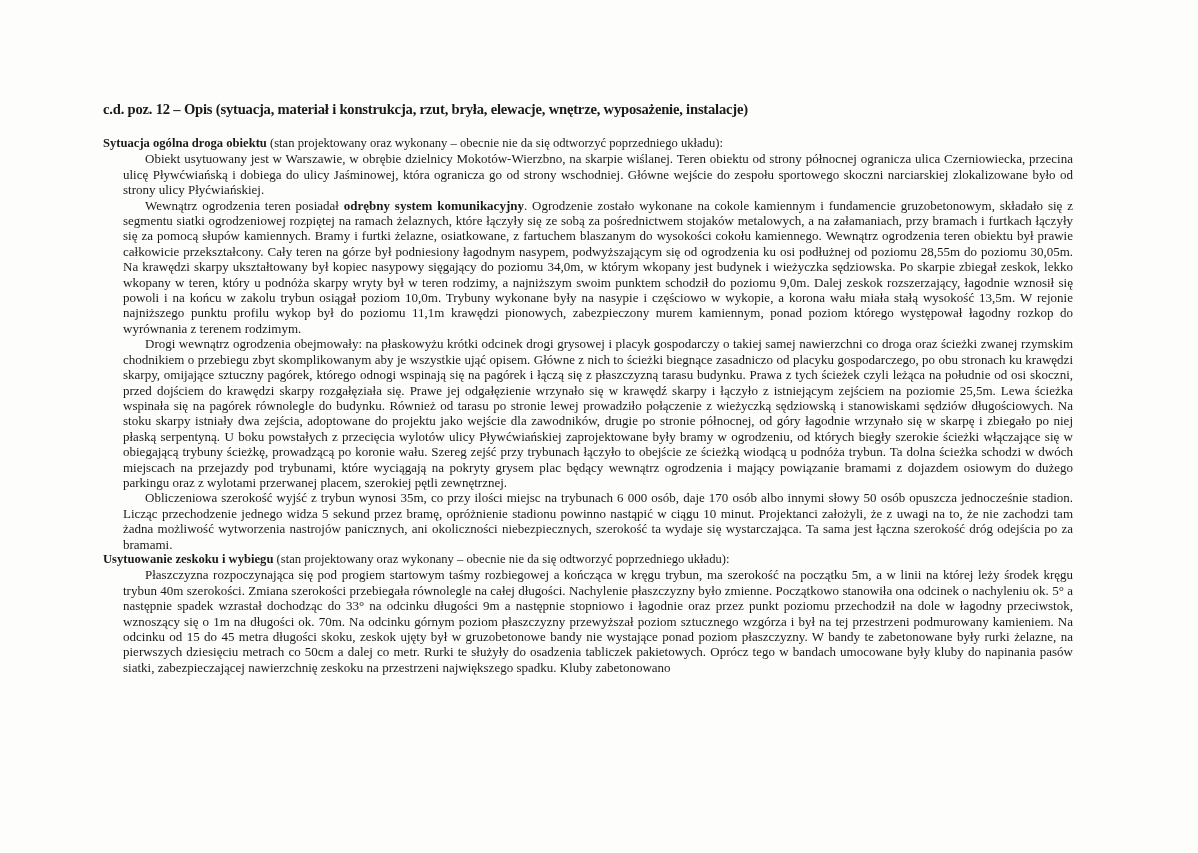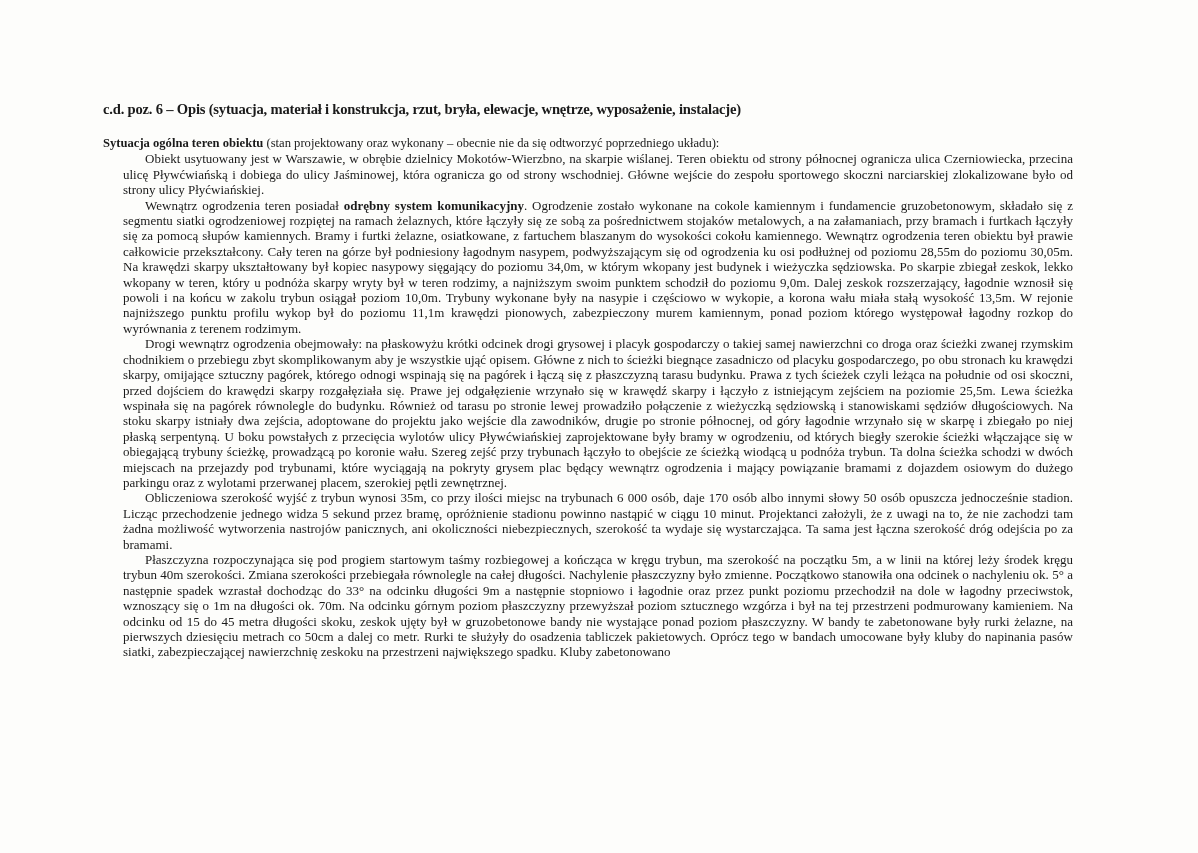--- a/index.html
+++ b/index.html
@@ -25,26 +25,27 @@
     font-size: 13px; line-height: 15.4px; margin: 0;
     text-align: justify; padding-left: 20px; text-indent: 22px;
   }
   p.para.tight { text-align-last: left; }
   b.inline { font-weight: bold; }
 </style>
 </head>
 <body>
 
 <div class="page">
-  <div class="title">c.d. poz. 6 – Opis (sytuacja, materiał i konstrukcja, rzut, bryła, elewacje, wnętrze, wyposażenie, instalacje)</div>
+  <div class="title">c.d. poz. 12 – Opis (sytuacja, materiał i konstrukcja, rzut, bryła, elewacje, wnętrze, wyposażenie, instalacje)</div>
 
   <div>
-    <p class="section-head"><b>Sytuacja ogólna teren obiektu</b><span> (stan projektowany oraz wykonany – obecnie nie da się odtworzyć poprzedniego układu):</span></p>
+    <p class="section-head"><b>Sytuacja ogólna droga obiektu</b><span> (stan projektowany oraz wykonany – obecnie nie da się odtworzyć poprzedniego układu):</span></p>
     <p class="para">Obiekt usytuowany jest w Warszawie, w obrębie dzielnicy Mokotów-Wierzbno, na skarpie wiślanej. Teren obiektu od strony północnej ogranicza ulica Czerniowiecka, przecina ulicę Pływćwiańską i dobiega do ulicy Jaśminowej, która ogranicza go od strony wschodniej. Główne wejście do zespołu sportowego skoczni narciarskiej zlokalizowane było od strony ulicy Płyćwiańskiej.</p>
     <p class="para"><span>Wewnątrz ogrodzenia teren posiadał </span><b class="inline">odrębny system komunikacyjny</b><span>. Ogrodzenie zostało wykonane na cokole kamiennym i fundamencie gruzobetonowym, składało się z segmentu siatki ogrodzeniowej rozpiętej na ramach żelaznych, które łączyły się ze sobą za pośrednictwem stojaków metalowych, a na załamaniach, przy bramach i furtkach łączyły się za pomocą słupów kamiennych. Bramy i furtki żelazne, osiatkowane, z fartuchem blaszanym do wysokości cokołu kamiennego. Wewnątrz ogrodzenia teren obiektu był prawie całkowicie przekształcony. Cały teren na górze był podniesiony łagodnym nasypem, podwyższającym się od ogrodzenia ku osi podłużnej od poziomu 28,55m do poziomu 30,05m. Na krawędzi skarpy ukształtowany był kopiec nasypowy sięgający do poziomu 34,0m, w którym wkopany jest budynek i wieżyczka sędziowska. Po skarpie zbiegał zeskok, lekko wkopany w teren, który u podnóża skarpy wryty był w teren rodzimy, a najniższym swoim punktem schodził do poziomu 9,0m. Dalej zeskok rozszerzający, łagodnie wznosił się powoli i na końcu w zakolu trybun osiągał poziom 10,0m. Trybuny wykonane były na nasypie i częściowo w wykopie, a korona wału miała stałą wysokość 13,5m. W rejonie najniższego punktu profilu wykop był do poziomu 11,1m krawędzi pionowych, zabezpieczony murem kamiennym, ponad poziom którego występował łagodny rozkop do wyrównania z terenem rodzimym.</span></p>
     <p class="para">Drogi wewnątrz ogrodzenia obejmowały: na płaskowyżu krótki odcinek drogi grysowej i placyk gospodarczy o takiej samej nawierzchni co droga oraz ścieżki zwanej rzymskim chodnikiem o przebiegu zbyt skomplikowanym aby je wszystkie ująć opisem. Główne z nich to ścieżki biegnące zasadniczo od placyku gospodarczego, po obu stronach ku krawędzi skarpy, omijające sztuczny pagórek, którego odnogi wspinają się na pagórek i łączą się z płaszczyzną tarasu budynku. Prawa z tych ścieżek czyli leżąca na południe od osi skoczni, przed dojściem do krawędzi skarpy rozgałęziała się. Prawe jej odgałęzienie wrzynało się w krawędź skarpy i łączyło z istniejącym zejściem na poziomie 25,5m. Lewa ścieżka wspinała się na pagórek równolegle do budynku. Również od tarasu po stronie lewej prowadziło połączenie z wieżyczką sędziowską i stanowiskami sędziów długościowych. Na stoku skarpy istniały dwa zejścia, adoptowane do projektu jako wejście dla zawodników, drugie po stronie północnej, od góry łagodnie wrzynało się w skarpę i zbiegało po niej płaską serpentyną. U boku powstałych z przecięcia wylotów ulicy Pływćwiańskiej zaprojektowane były bramy w ogrodzeniu, od których biegły szerokie ścieżki włączające się w obiegającą trybuny ścieżkę, prowadzącą po koronie wału. Szereg zejść przy trybunach łączyło to obejście ze ścieżką wiodącą u podnóża trybun. Ta dolna ścieżka schodzi w dwóch miejscach na przejazdy pod trybunami, które wyciągają na pokryty grysem plac będący wewnątrz ogrodzenia i mający powiązanie bramami z dojazdem osiowym do dużego parkingu oraz z wylotami przerwanej placem, szerokiej pętli zewnętrznej.</p>
     <p class="para">Obliczeniowa szerokość wyjść z trybun wynosi 35m, co przy ilości miejsc na trybunach 6 000 osób, daje 170 osób albo innymi słowy 50 osób opuszcza jednocześnie stadion. Licząc przechodzenie jednego widza 5 sekund przez bramę, opróżnienie stadionu powinno nastąpić w ciągu 10 minut. Projektanci założyli, że z uwagi na to, że nie zachodzi tam żadna możliwość wytworzenia nastrojów panicznych, ani okoliczności niebezpiecznych, szerokość ta wydaje się wystarczająca. Ta sama jest łączna szerokość dróg odejścia po za bramami.</p>
   </div>
 
   <div>
+    <p class="section-head"><b>Usytuowanie zeskoku i wybiegu</b><span> (stan projektowany oraz wykonany – obecnie nie da się odtworzyć poprzedniego układu):</span></p>
     <p class="para tight">Płaszczyzna rozpoczynająca się pod progiem startowym taśmy rozbiegowej a kończąca w kręgu trybun, ma szerokość na początku 5m, a w linii na której leży środek kręgu trybun 40m szerokości. Zmiana szerokości przebiegała równolegle na całej długości. Nachylenie płaszczyzny było zmienne. Początkowo stanowiła ona odcinek o nachyleniu ok. 5° a następnie spadek wzrastał dochodząc do 33° na odcinku długości 9m a następnie stopniowo i łagodnie oraz przez punkt poziomu przechodził na dole w łagodny przeciwstok, wznoszący się o 1m na długości ok. 70m. Na odcinku górnym poziom płaszczyzny przewyższał poziom sztucznego wzgórza i był na tej przestrzeni podmurowany kamieniem. Na odcinku od 15 do 45 metra długości skoku, zeskok ujęty był w gruzobetonowe bandy nie wystające ponad poziom płaszczyzny. W bandy te zabetonowane były rurki żelazne, na pierwszych dziesięciu metrach co 50cm a dalej co metr. Rurki te służyły do osadzenia tabliczek pakietowych. Oprócz tego w bandach umocowane były kluby do napinania pasów siatki, zabezpieczającej nawierzchnię zeskoku na przestrzeni największego spadku. Kluby zabetonowano</p>
   </div>
 </div>
 
 </body></html>

